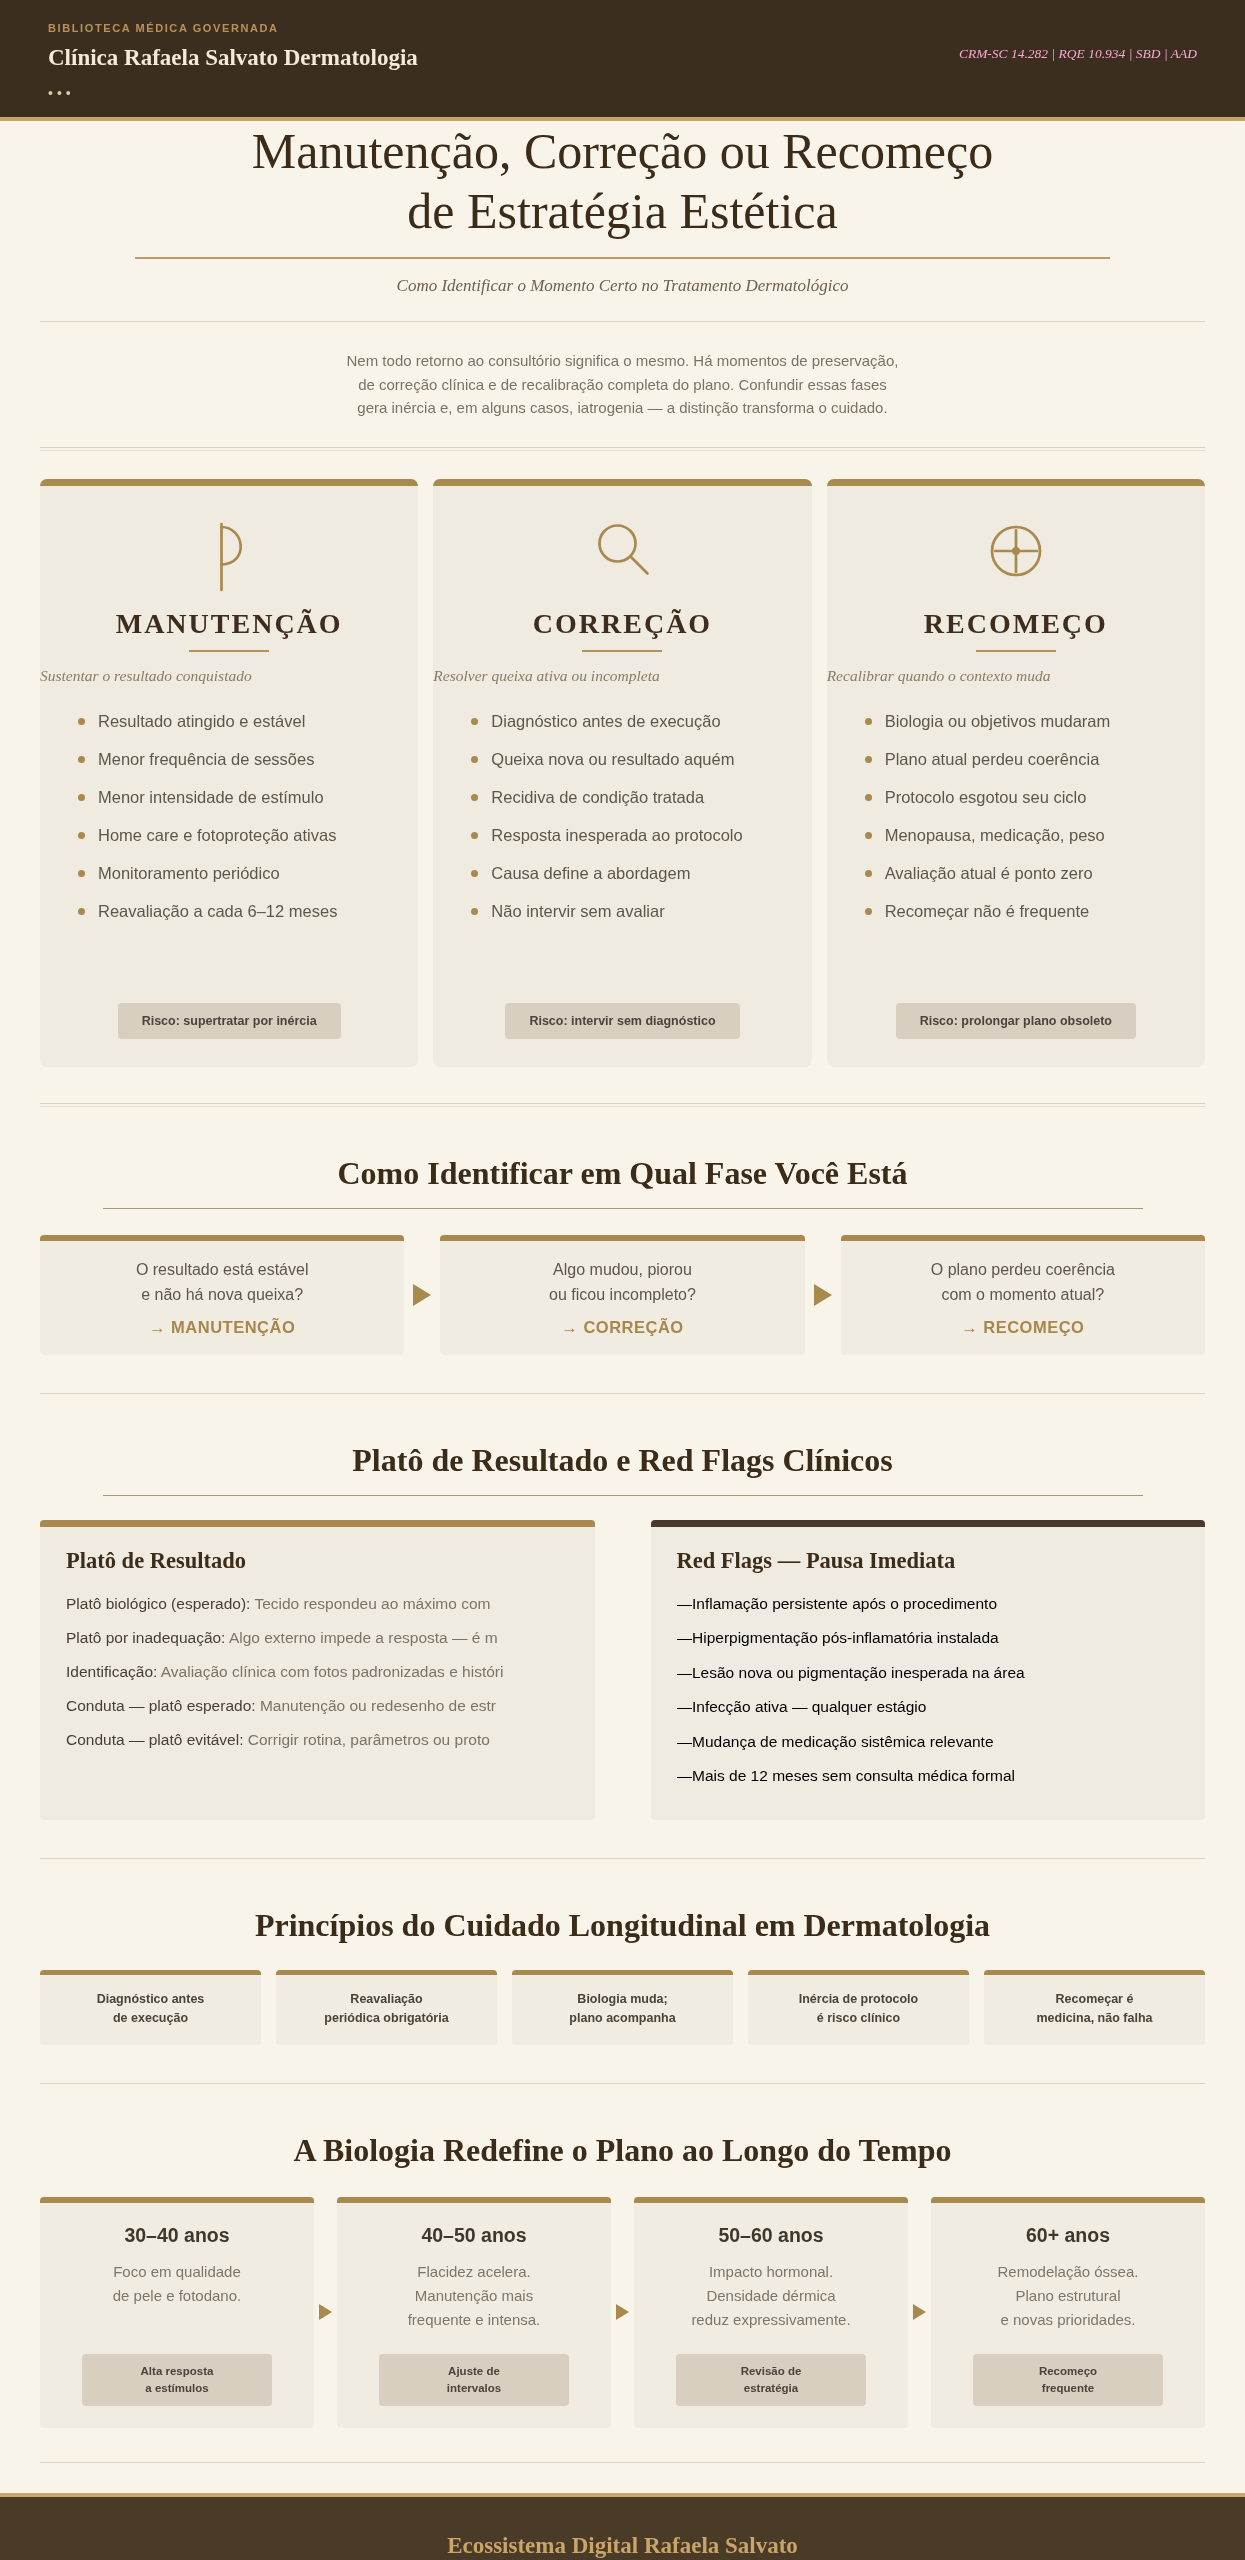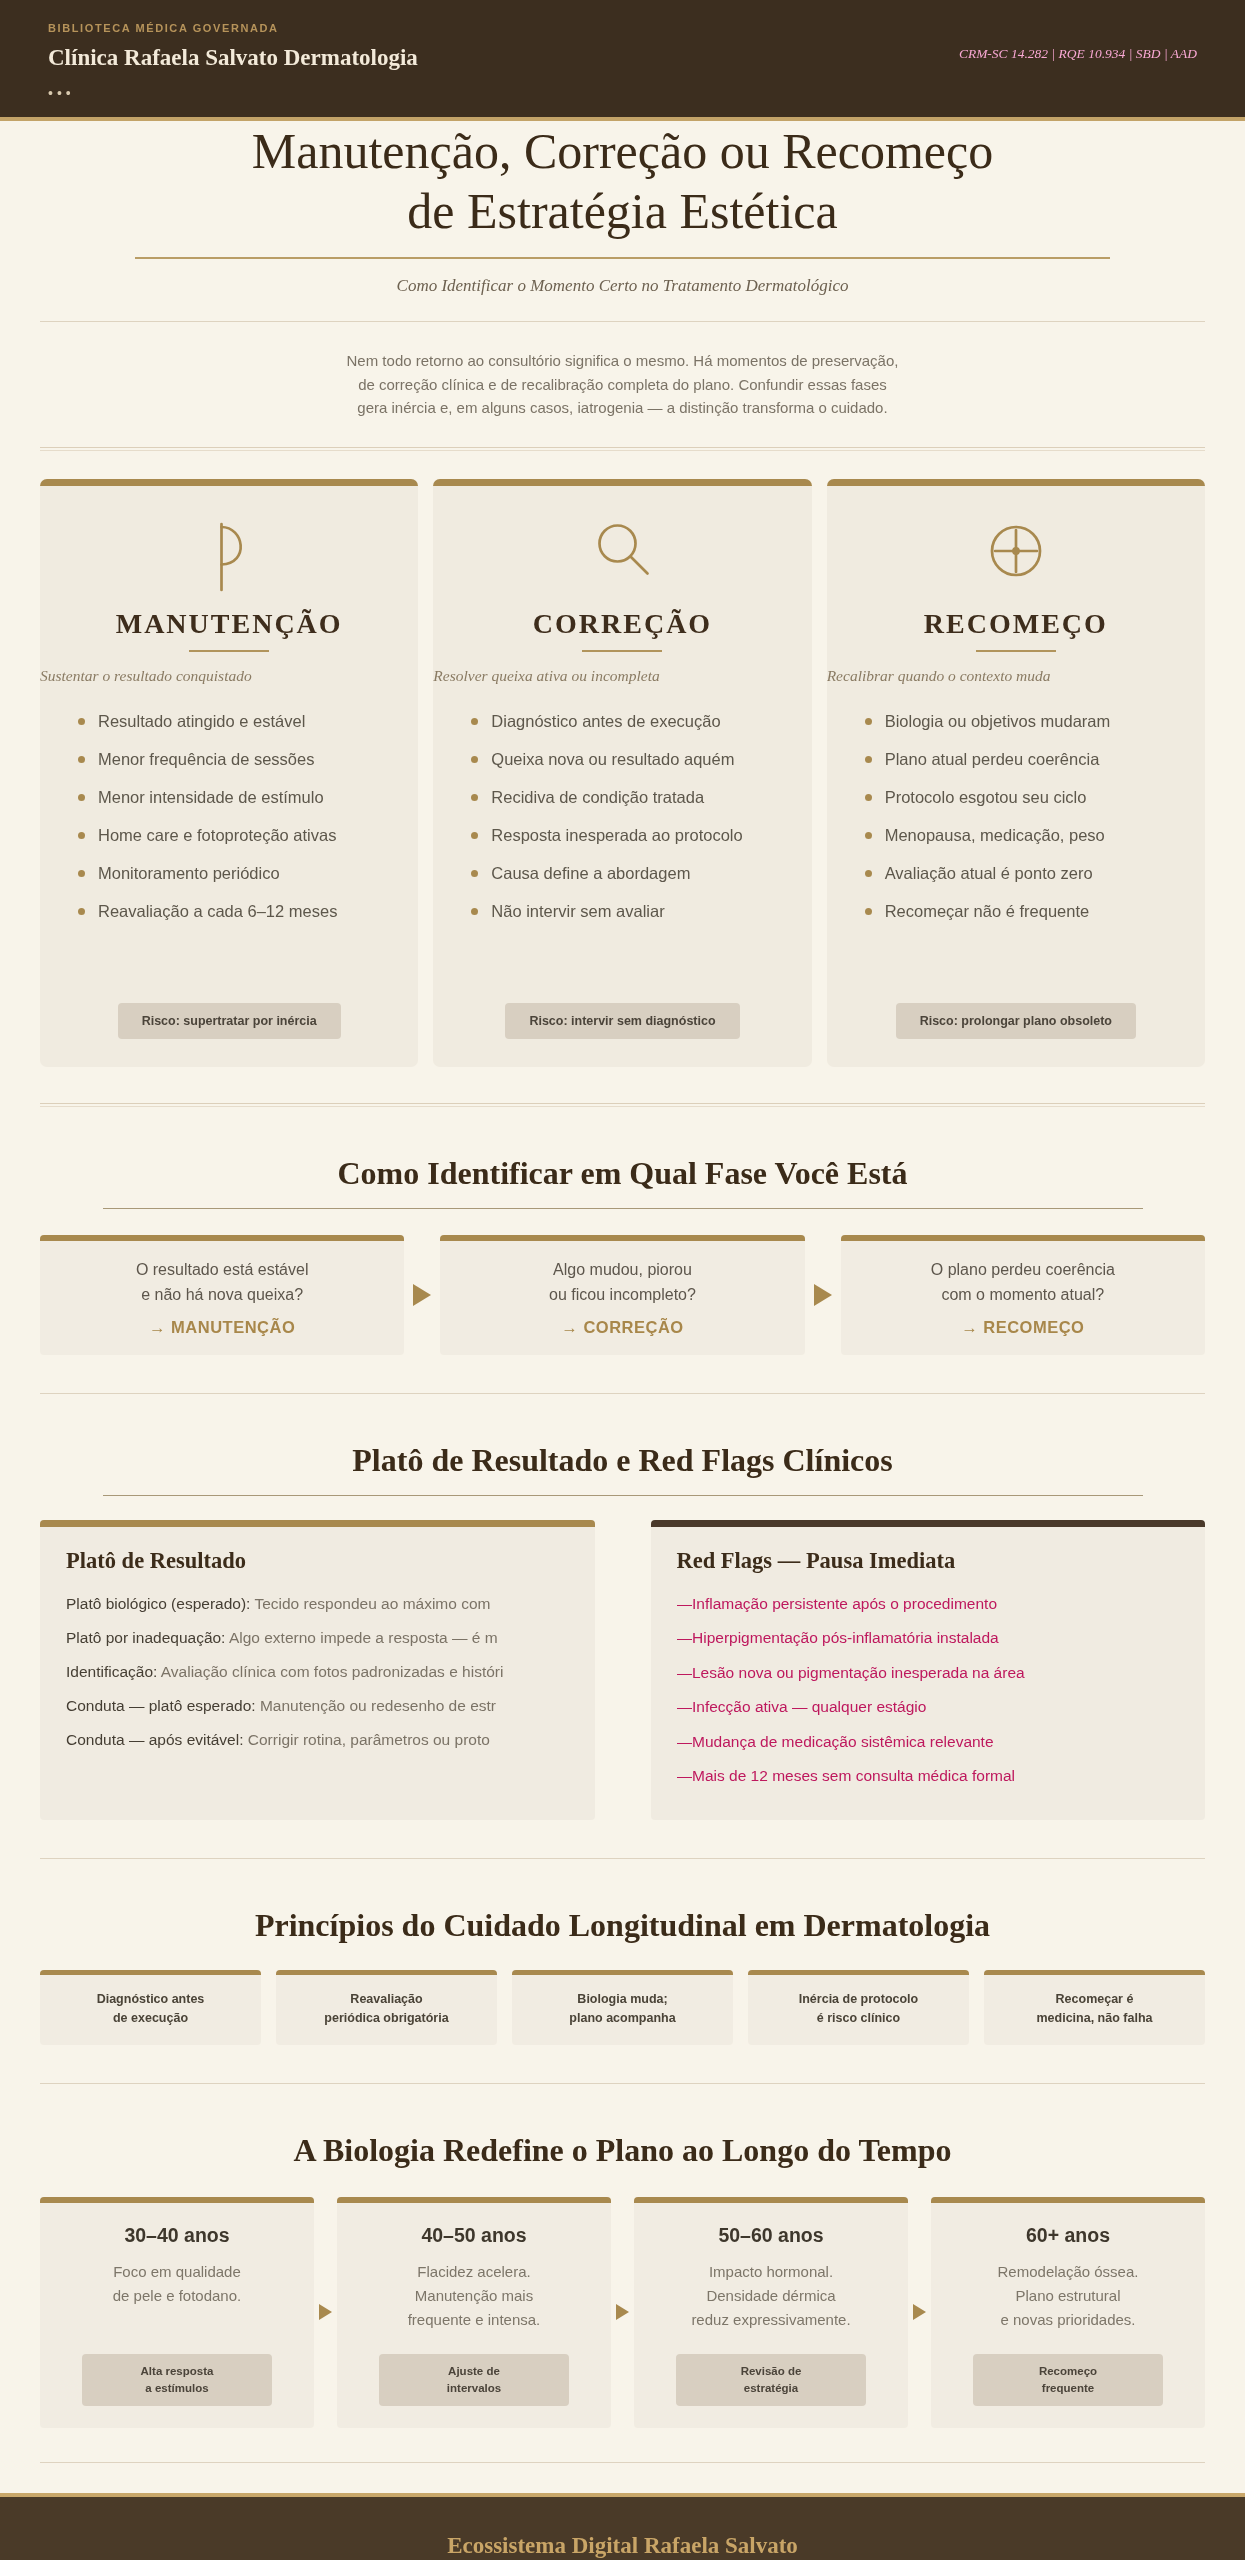--- a/index.html
+++ b/index.html
@@ -106,21 +106,21 @@
   .panel-topbar{height:7px;background:#a8894e;}
   .panel-topbar.dark{background:#4a392a;}
   .panel-heading{
     font-family:"Liberation Serif","DejaVu Serif",serif;
     font-weight:bold;font-size:22.5px;color:#3c2c1a;margin:21px 26px 0;
   }
   .panel-rows{margin:13px 0 0 26px;}
   .panel-row{font-size:15.5px;line-height:34px;white-space:nowrap;overflow:hidden;}
   .panel-row .lbl{font-weight:normal;color:#453e33;}
   .panel-row .txt{color:#7b7366;}
-  .redflag{font-size:15.5px;line-height:34.5px;color:#be185d;white-space:nowrap;overflow:hidden;}
+  .redflag{font-size:15.5px;line-height:34.5px;color:#000000;white-space:nowrap;overflow:hidden;}
 
   
   .principles-row{display:flex;gap:15px;margin-top:26px;}
   .principle{
     flex:1;background:#f1ece2;border-radius:4px;overflow:hidden;
     text-align:center;padding-bottom:17px;
   }
   .principle-topbar{height:5px;background:#a8894e;}
   .principle-line{font-weight:bold;font-size:12.5px;color:#4a4337;line-height:19px;}
   .principle-line.first{margin-top:15px;}
@@ -340,21 +340,21 @@
 
     <div class="panels-row">
       <div class="panel">
         <div class="panel-topbar"></div>
         <div class="panel-heading">Platô de Resultado</div>
         <div class="panel-rows">
           <div class="panel-row"><span class="lbl">Platô biológico (esperado):</span><span class="txt"> Tecido respondeu ao máximo com</span></div>
           <div class="panel-row"><span class="lbl">Platô por inadequação:</span><span class="txt"> Algo externo impede a resposta — é m</span></div>
           <div class="panel-row"><span class="lbl">Identificação:</span><span class="txt"> Avaliação clínica com fotos padronizadas e históri</span></div>
           <div class="panel-row"><span class="lbl">Conduta — platô esperado:</span><span class="txt"> Manutenção ou redesenho de estr</span></div>
-          <div class="panel-row"><span class="lbl">Conduta — após evitável:</span><span class="txt"> Corrigir rotina, parâmetros ou proto</span></div>
+          <div class="panel-row"><span class="lbl">Conduta — platô evitável:</span><span class="txt"> Corrigir rotina, parâmetros ou proto</span></div>
         </div>
       </div>
       <div class="panel">
         <div class="panel-topbar dark"></div>
         <div class="panel-heading">Red Flags — Pausa Imediata</div>
         <div class="panel-rows">
           <div class="redflag">—Inflamação persistente após o procedimento</div>
           <div class="redflag">—Hiperpigmentação pós-inflamatória instalada</div>
           <div class="redflag">—Lesão nova ou pigmentação inesperada na área</div>
           <div class="redflag">—Infecção ativa — qualquer estágio</div>

